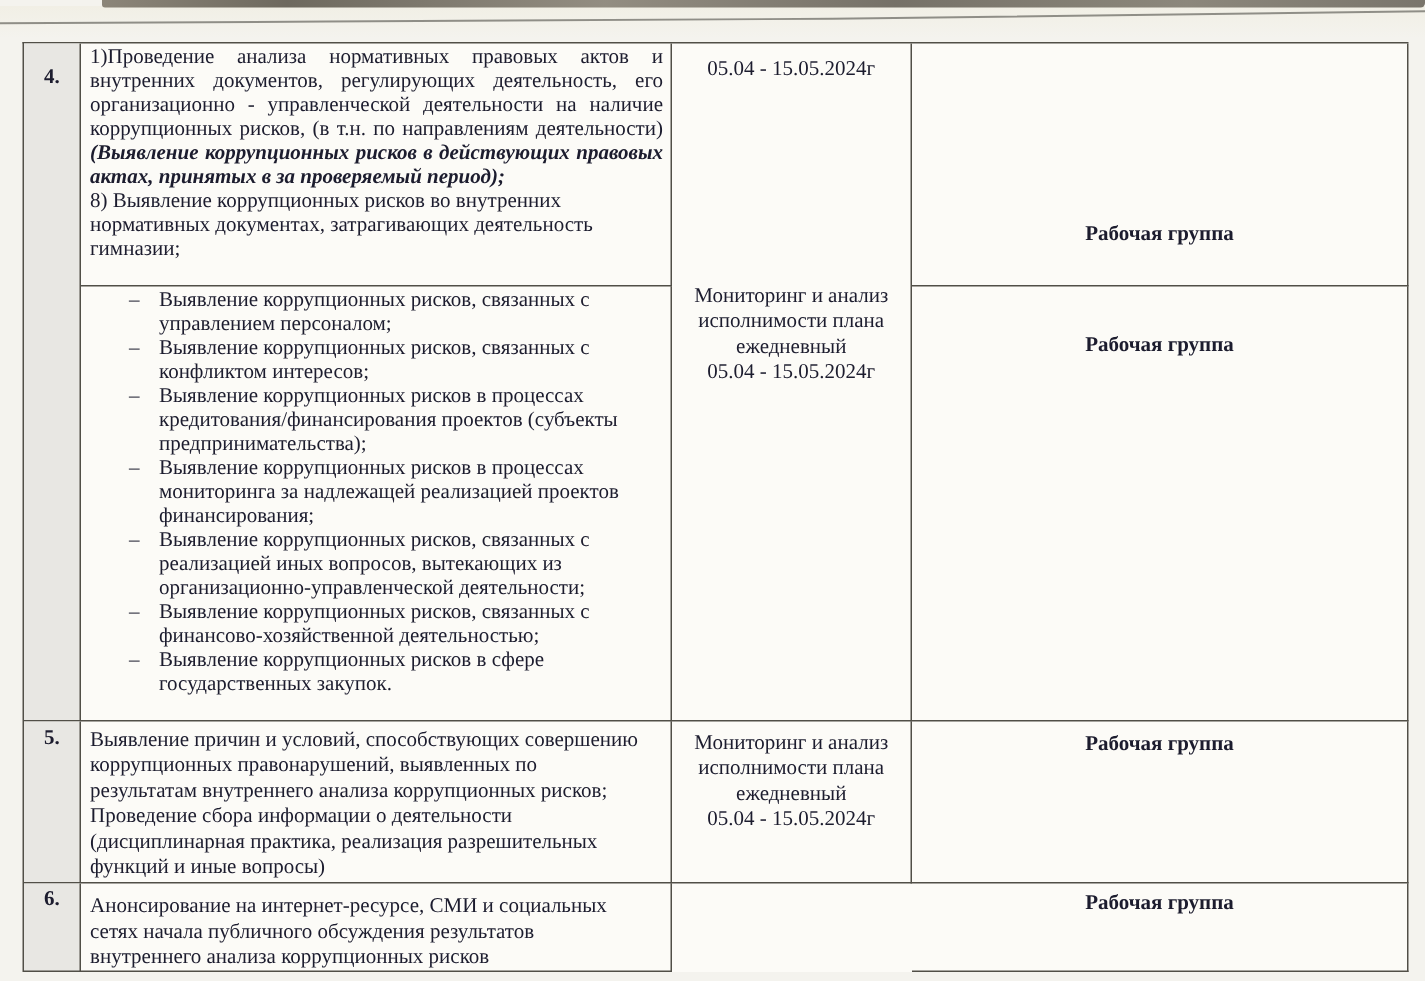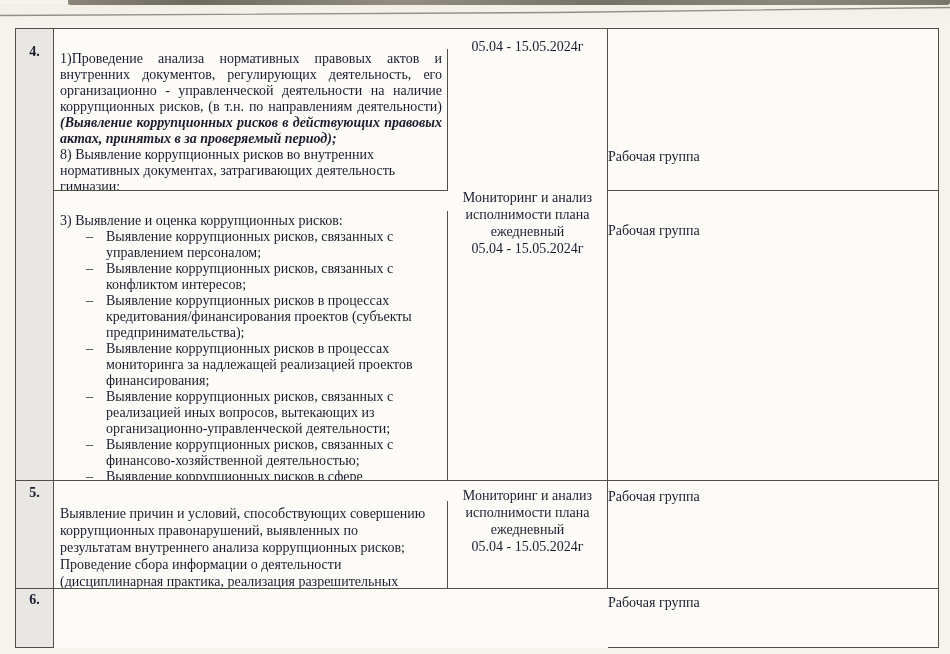--- a/index.html
+++ b/index.html
@@ -29,37 +29,37 @@
     border-left:1px solid #514f47;
     background:#fcfbf7;
     font-size:14px;
   }
   .cell{border-right:1px solid #514f47;border-bottom:1px solid #514f47;
     box-sizing:border-box;overflow:hidden;}
   .num{background:#e8e7e3;font-weight:bold;text-align:center;}
   .num4{grid-row:1/3;grid-column:1;padding-top:15px;}
   .num5{grid-row:3;grid-column:1;padding-top:4px;}
   .num6{grid-row:4;grid-column:1;padding-top:3px;}
-  .desc{padding:2px 5px 0 6px;line-height:16px;margin-top:20px;}
+  .desc{padding:2px 5px 0 6px;line-height:16px;}
   .desc4a{grid-row:1;grid-column:2;}
   .desc4b{grid-row:2;grid-column:2;}
   .desc5{grid-row:3;grid-column:2;line-height:17px;padding-top:4px;}
   .desc6{grid-row:4;grid-column:2;line-height:17px;padding-top:7px;}
   .p-just{text-align:justify;text-align-last:left;margin:0;}
   .ital{font-style:italic;font-weight:bold;}
   .pre{white-space:pre-line;}
   .blist{list-style:none;margin:0 0 0 26px;padding:0;}
   .blist li{display:grid;grid-template-columns:20px 1fr;}
   .blist .dash{text-align:left;}
   .period4{grid-row:1/3;grid-column:3;position:relative;text-align:center;}
   .period4-top{margin-top:10px;}
   .period4-main{position:absolute;top:160px;left:0;right:0;line-height:17px;}
   .period5{grid-row:3;grid-column:3;text-align:center;padding-top:6px;line-height:17px;}
   .period6{grid-row:4;grid-column:3;text-align:center;padding-top:4px;}
-  .resp{}
+  .resp{text-align:center;font-weight:bold;}
   .resp4a{grid-row:1;grid-column:4;padding-top:120px;}
   .resp4b{grid-row:2;grid-column:4;padding-top:32px;}
   .resp5{grid-row:3;grid-column:4;padding-top:8px;}
   .resp6{grid-row:4;grid-column:4;padding-top:6px;}
 </style>
 </head>
 <body>
 
 <div class="page">
 
@@ -74,21 +74,20 @@
     <div class="cell num num4">4.</div>
 
     <div class="cell desc desc4a">
       <p class="p-just"><span>1)Проведение анализа нормативных правовых актов и внутренних документов, регулирующих деятельность, его организационно - управленческой деятельности на наличие коррупционных рисков, (в т.н. по направлениям деятельности) </span><span class="ital">(Выявление коррупционных рисков в действующих правовых актах, принятых в за проверяемый период);</span></p>
       <div class="pre">8) Выявление коррупционных рисков во внутренних
 нормативных документах, затрагивающих деятельность
 гимназии;</div>
     </div>
 
     <div class="cell desc desc4b">
-      <div>3) Выявление и оценка коррупционных рисков:</div>
       <ul class="blist">
         <li>
           <span class="dash">–</span>
           <span class="pre">Выявление коррупционных рисков, связанных с
 управлением персоналом;</span>
           </li>
         <li>
           <span class="dash">–</span>
           <span class="pre">Выявление коррупционных рисков, связанных с
 конфликтом интересов;</span>
@@ -142,16 +141,19 @@
 Проведение сбора информации о деятельности
 (дисциплинарная практика, реализация разрешительных
 функций и иные вопросы)</div>
     <div class="cell period5 pre">Мониторинг и анализ
 исполнимости плана
 ежедневный
 05.04 - 15.05.2024г</div>
     <div class="cell resp resp5">Рабочая группа</div>
 
     <div class="cell num num6">6.</div>
+    <div class="cell desc desc6 pre">Анонсирование на интернет-ресурсе, СМИ и социальных
+сетях начала публичного обсуждения результатов
+внутреннего анализа коррупционных рисков</div>
     <div class="cell resp resp6">Рабочая группа</div>
 
   </div>
 </div>
 
 </body></html>

